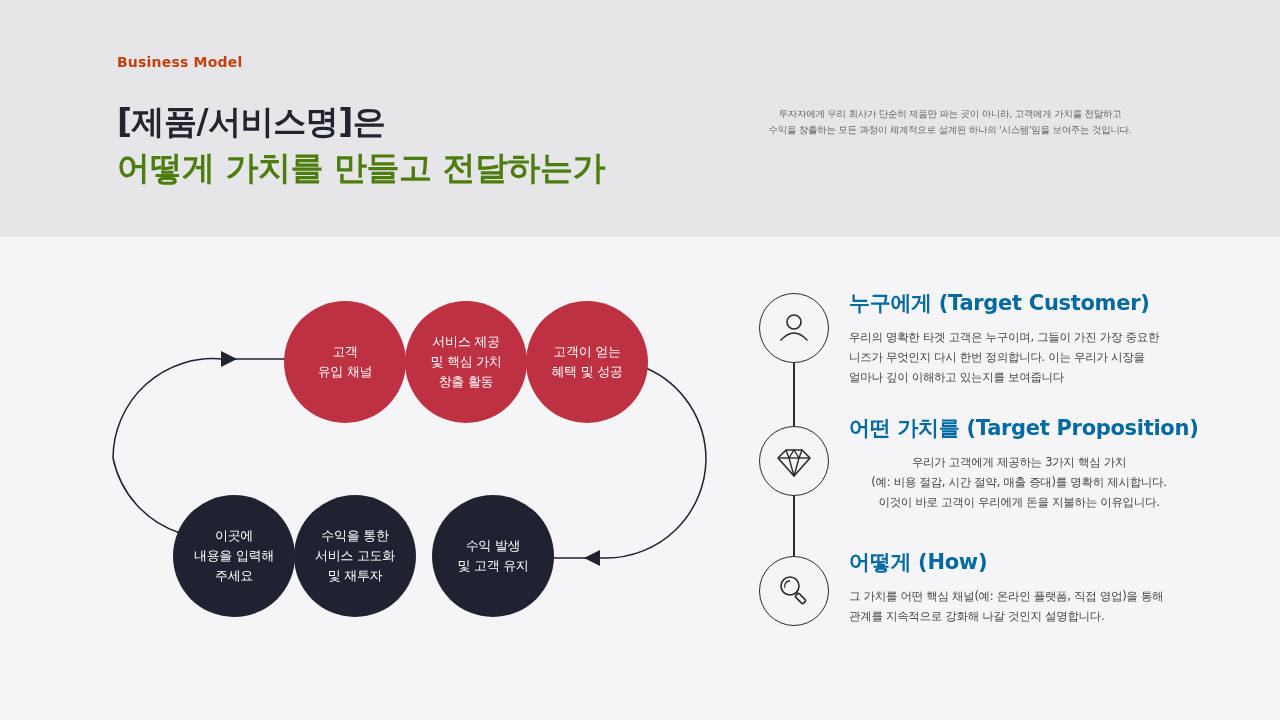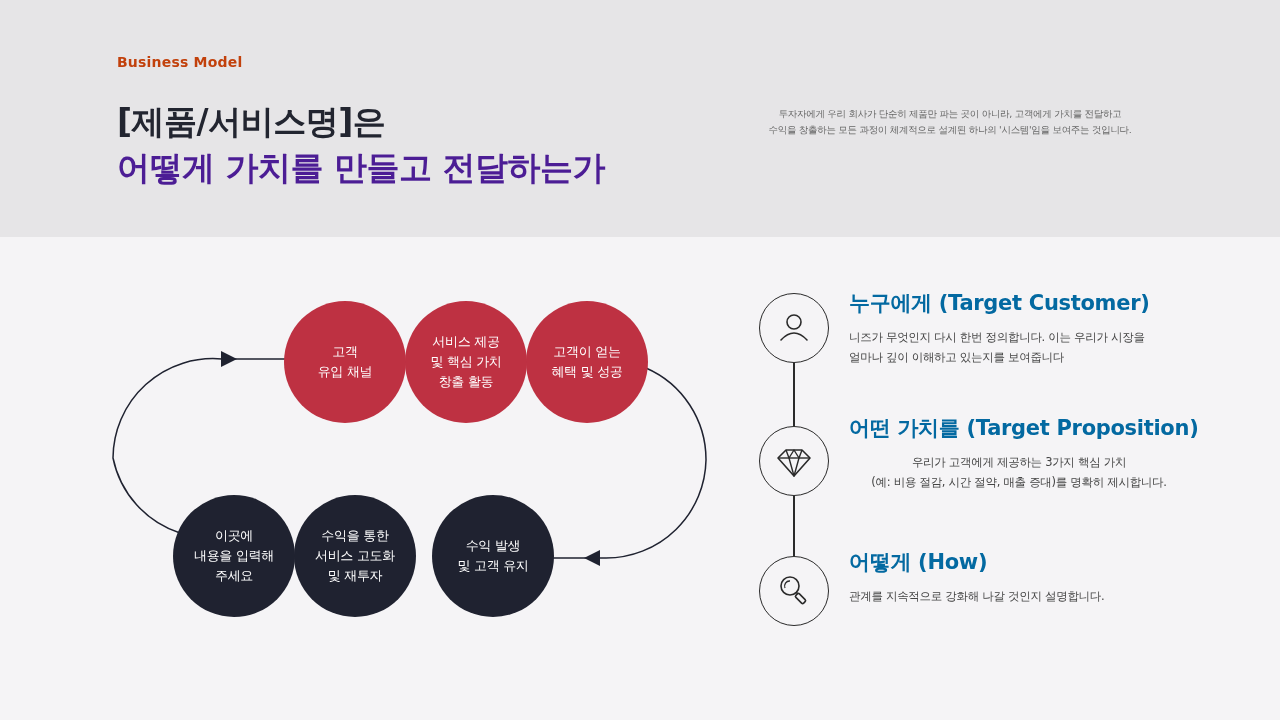--- a/index.html
+++ b/index.html
@@ -19,21 +19,21 @@
     font-size: 14px; font-weight: bold; color: #c2410c;
     letter-spacing: 0.2px;
   }
   .title1 {
     position: absolute; left: 117px; top: 100px;
     font-size: 33px; font-weight: bold; color: #222530;
     letter-spacing: -0.5px; white-space: nowrap;
   }
   .title2 {
     position: absolute; left: 117px; top: 146px;
-    font-size: 33px; font-weight: bold; color: #4c1d95;
+    font-size: 33px; font-weight: bold; color: #4d7c0f;
     letter-spacing: -0.5px; white-space: nowrap;
   }
   .intro {
     position: absolute; left: 740px; top: 106px; width: 420px;
     font-size: 9.5px; line-height: 16px; color: #666;
     letter-spacing: -0.3px;
   }
   .intro div { white-space: nowrap; text-align: center; }
 
   svg.flow { position: absolute; left: 0; top: 0; width: 1280px; height: 720px; }
@@ -139,26 +139,29 @@
   <svg width="40" height="40" viewBox="0 0 40 40">
     <circle cx="16" cy="15" r="9" fill="none" stroke="#2a2a2a" stroke-width="1.6"></circle>
     <path d="M 11 17 A 5 5 0 0 1 16 10" fill="none" stroke="#2a2a2a" stroke-width="1.3"></path>
     <path d="M 22 21 L 24 23" stroke="#2a2a2a" stroke-width="1.6"></path>
     <rect x="24" y="22" width="5" height="11" rx="1.5" transform="rotate(-45 26.5 27.5)" fill="none" stroke="#2a2a2a" stroke-width="1.6"></rect>
   </svg>
 </div>
 
 <div class="section-title" style="top:289px;">누구에게 (Target Customer)</div>
 <div class="section-body" style="top:327px;">
+  <div>우리의 명확한 타겟 고객은 누구이며, 그들이 가진 가장 중요한</div>
   <div>니즈가 무엇인지 다시 한번 정의합니다. 이는 우리가 시장을</div>
   <div>얼마나 깊이 이해하고 있는지를 보여줍니다</div>
 </div>
 
 <div class="section-title" style="top:414px;">어떤 가치를 (Target Proposition)</div>
 <div class="section-body" style="top:452px;text-align:center;">
   <div>우리가 고객에게 제공하는 3가지 핵심 가치</div>
   <div>(예: 비용 절감, 시간 절약, 매출 증대)를 명확히 제시합니다.</div>
+  <div>이것이 바로 고객이 우리에게 돈을 지불하는 이유입니다.</div>
 </div>
 
 <div class="section-title" style="top:548px;">어떻게 (How)</div>
 <div class="section-body" style="top:586px;">
+  <div>그 가치를 어떤 핵심 채널(예: 온라인 플랫폼, 직접 영업)을 통해</div>
   <div>관계를 지속적으로 강화해 나갈 것인지 설명합니다.</div>
 </div>
 
 </body></html>

